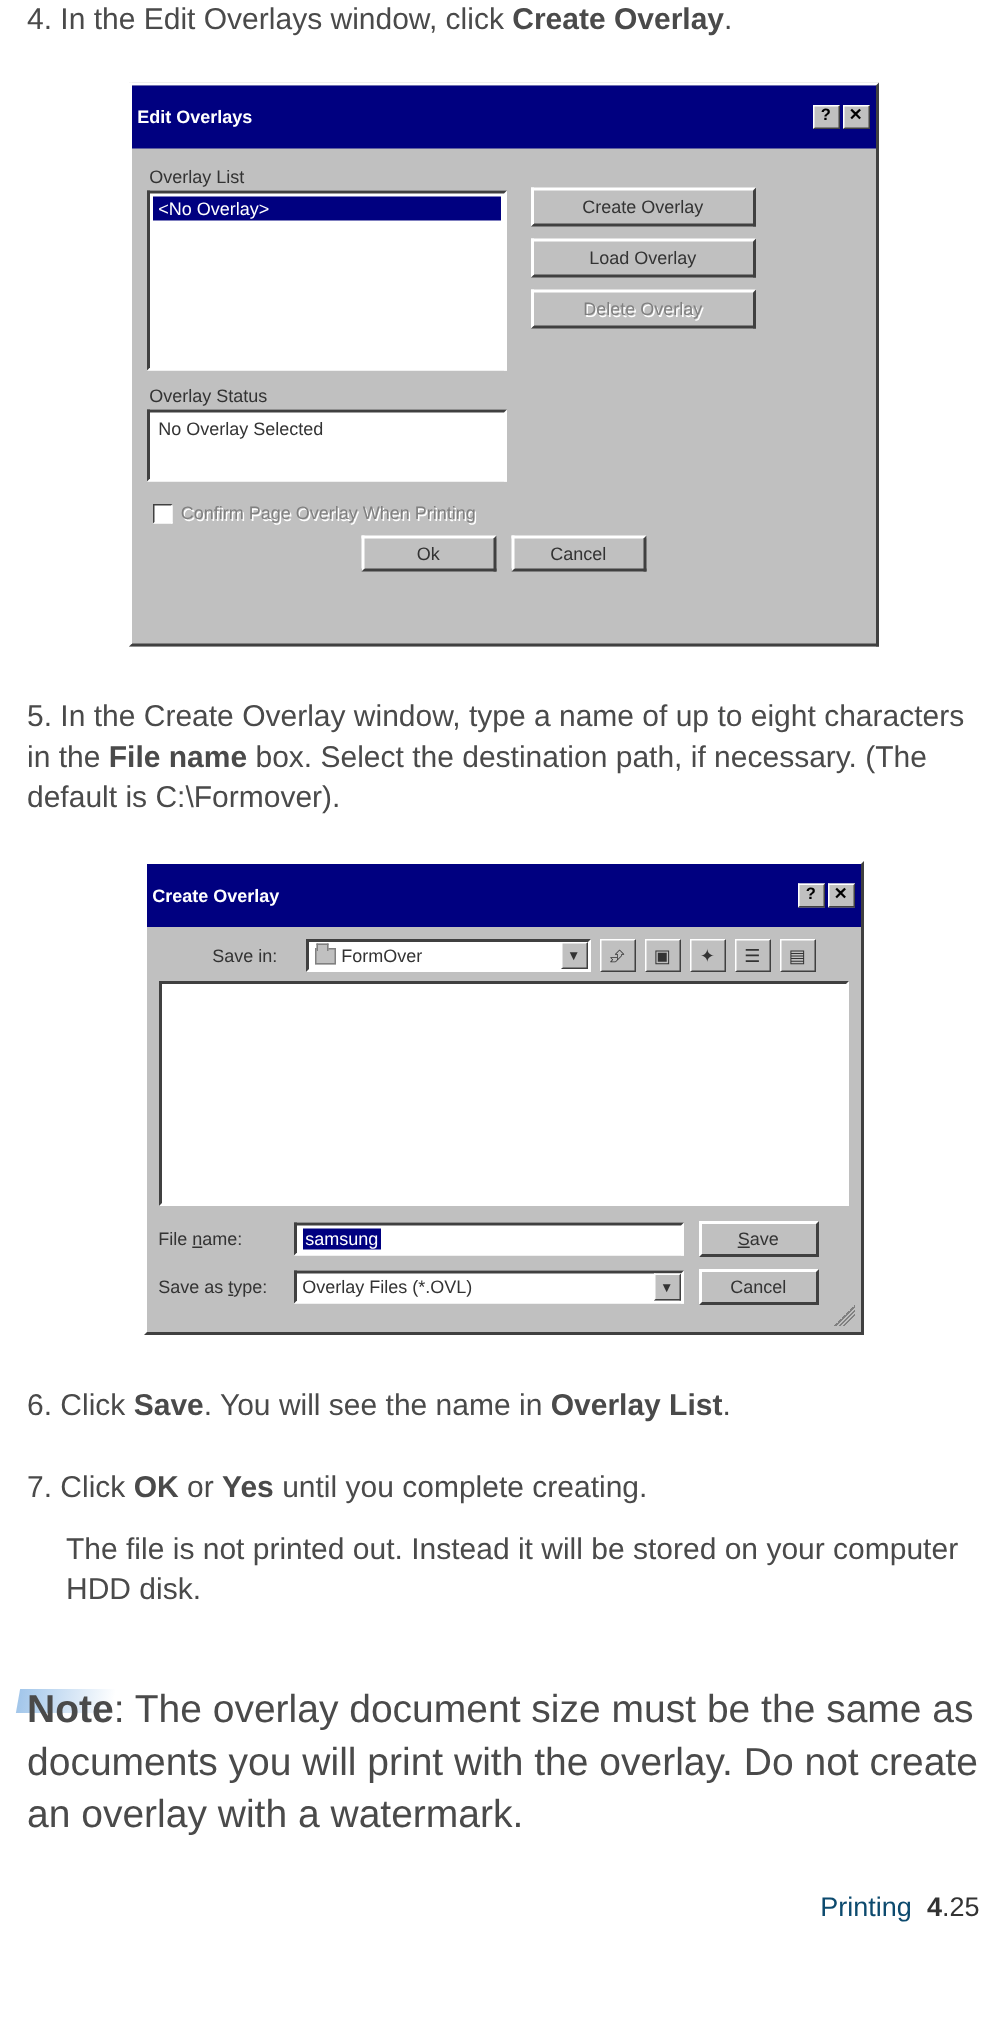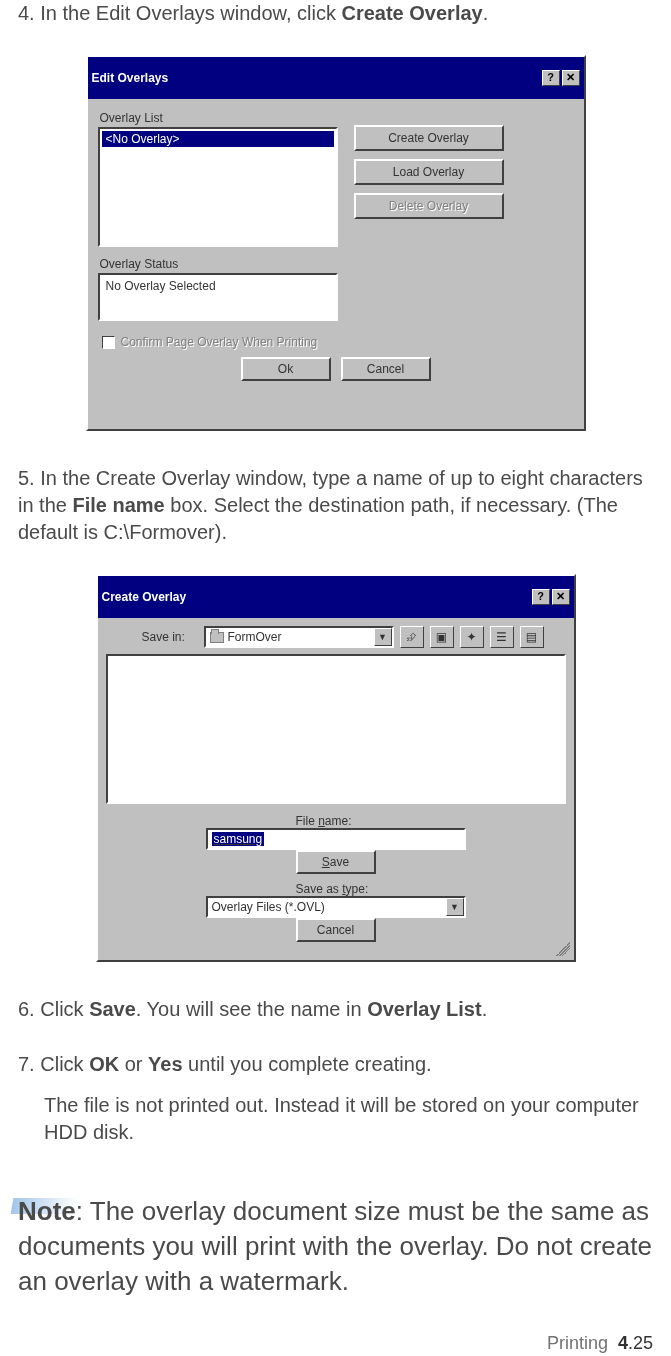--- a/index.html
+++ b/index.html
@@ -121,46 +121,46 @@
     border-top:1px solid #fff; border-left:1px solid #fff;
     border-right:1px solid #404040; border-bottom:1px solid #404040;
     display:flex; align-items:center; justify-content:center; font-size:12px;
   }
   .file-area {
     height: 150px; background:#fff;
     border-top:2px solid #404040; border-left:2px solid #404040;
     border-right:2px solid #fff; border-bottom:2px solid #fff;
     margin-bottom:10px;
   }
-  .form-row { display:flex; align-items:center; margin-bottom:8px;flex-direction:column;}
+  .form-row { display:flex; align-items:center; gap:10px; margin-bottom:8px;}
   .form-row .flabel { width:80px; }
   .text-input {
     background:#fff; height:22px; padding:0 4px; display:flex; align-items:center;
     border-top:2px solid #404040; border-left:2px solid #404040;
-    border-right:2px solid #fff; border-bottom:2px solid #fff;text-decoration:underline;
+    border-right:2px solid #fff; border-bottom:2px solid #fff;
   }
   .sel-text { background:#000080; color:#fff; padding:0 2px;}
   .u { text-decoration: underline; }
   .resize-grip {
     position:absolute; right:4px; bottom:4px; width:14px; height:14px;
     background:
       linear-gradient(135deg, transparent 0 50%, #808080 50% 55%, transparent 55% 60%, #808080 60% 65%, transparent 65% 70%, #808080 70% 75%, transparent 75%);
   }
   .folder-icon { display:inline-block; width:14px; height:11px; background:#c0c0c0; border:1px solid #808080; position:relative; }
   .folder-icon::before { content:""; position:absolute; top:-4px; left:0; width:6px; height:4px; background:#c0c0c0; border:1px solid #808080; border-bottom:none;}
 
   .note-line { font-size:26px; line-height:1.35; color:#4a4a4a; margin-top: 48px; }
   .note-word { font-weight:bold; color:#4a4a4a; position:relative; }
   .note-word::before {
     content:""; position:absolute; left:-6px; top:2px; width:64px; height:16px;
     background: linear-gradient(90deg, rgba(100,160,220,0.6), rgba(100,160,220,0));
     z-index:-1; transform: skewX(-10deg);
   }
   .footer { text-align:right; font-size:18px; margin: 34px 0 10px 0; color:#333;}
-  .footer .sec { color:#737373; }
+  .footer .sec { color:#0c4a6e; }
   .footer .chap { font-weight:bold; }
 </style>
 </head>
 <body>
 
 <div class="page">
 
   <p class="instr">
     <span>4.</span><span> In the Edit Overlays window, click </span><strong>Create Overlay</strong><span>.</span>
   </p>

